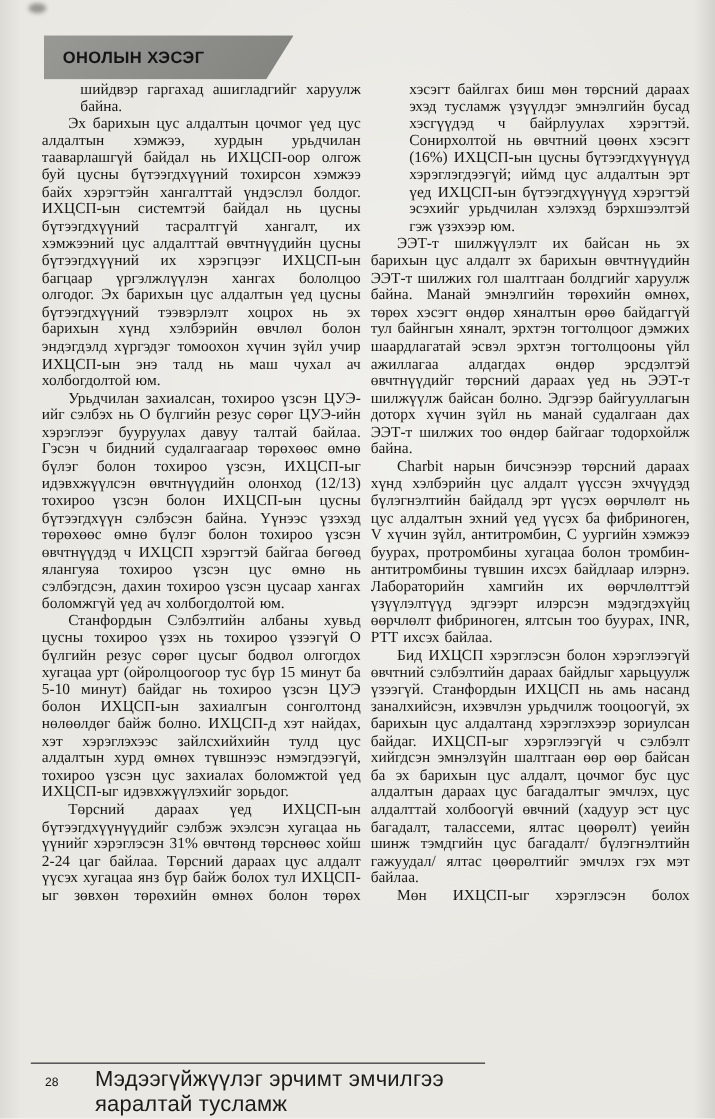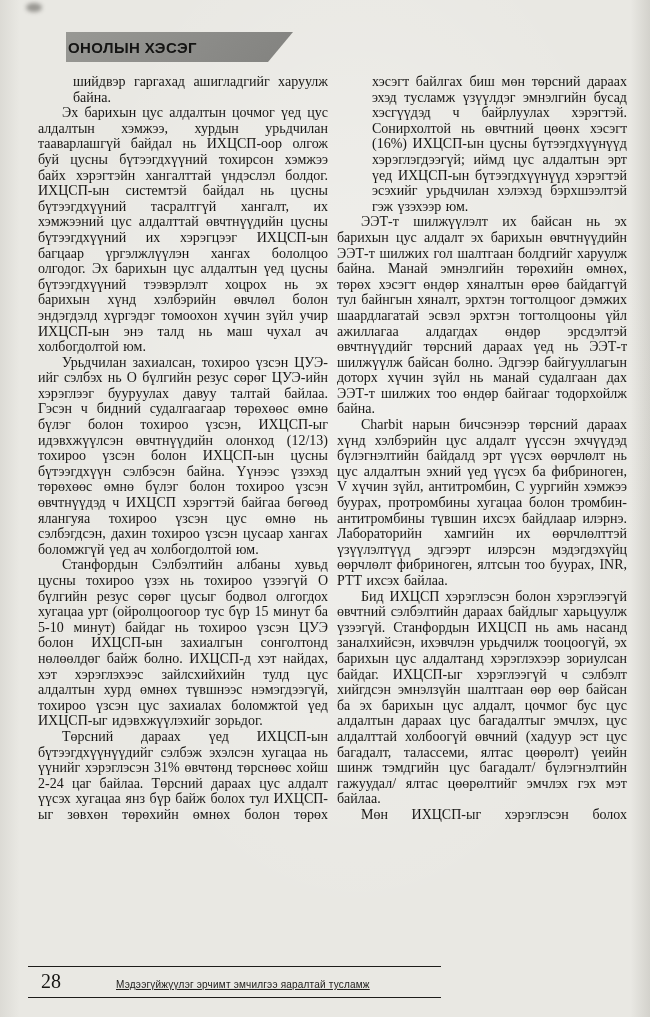--- a/index.html
+++ b/index.html
@@ -14,26 +14,26 @@
     font-family:"Liberation Serif", serif;
     color:#171614;
   }
   .scan-smudge{
     position:absolute;left:26px;top:3px;width:16px;height:9px;
     background:#63615c;opacity:.6;border-radius:50%;
     filter:blur(2px);
   }
   .badge{
     position:absolute;left:40px;top:32px;
-    width:227px;height:30px;
+    width:227px;height:40px;
     background:linear-gradient(135deg,#989894 0%,#8b8b88 60%,#82827f 100%);
     clip-path:polygon(0 0,100% 0,calc(100% - 25px) 100%,0 100%);
     filter:drop-shadow(-1.5px 1.5px 0 #2c2b29);
     display:flex;align-items:center;
-    padding-left:2px;box-sizing:border-box;margin-left:26px;
+    padding-left:17px;box-sizing:border-box;
   }
   .badge span{
     font-family:"Liberation Sans", sans-serif;
     font-weight:bold;font-size:15px;letter-spacing:.4px;
     color:#141413;
   }
   .columns{
     position:absolute;left:38px;top:74px;
     width:589px;height:892px;
     display:flex;gap:9px;overflow:hidden;
@@ -50,28 +50,27 @@
   .col p.flow-last{text-align-last:justify;font-family:Liberation Serif, serif;}
   .footer{
     position:absolute;left:28px;top:966px;
     width:413px;
     border-top:1.5px solid #1d1c1a;
     border-bottom:1.5px solid #1d1c1a;
     padding:3px 0 4px 0;
     display:flex;align-items:baseline;
   }
   .footer .pagenum{
-    font-family:Liberation Serif, serif;
-    font-size:20px;margin-left:13px;
+    font-family:Liberation Sans, sans-serif;
+    font-size:11px;margin-left:13px;
   }
   .footer .booktitle{
     font-family:"Liberation Sans", sans-serif;
-    font-size:10px;margin-left:55px;letter-spacing:.2px;
+    font-size:20px;margin-left:33px;letter-spacing:.2px;
     color:#1c1b19;
-    text-decoration:underline;
   }
 </style>
 </head>
 <body>
 
 <div class="page">
 
   <div class="scan-smudge"></div>
 
   <div class="badge">

